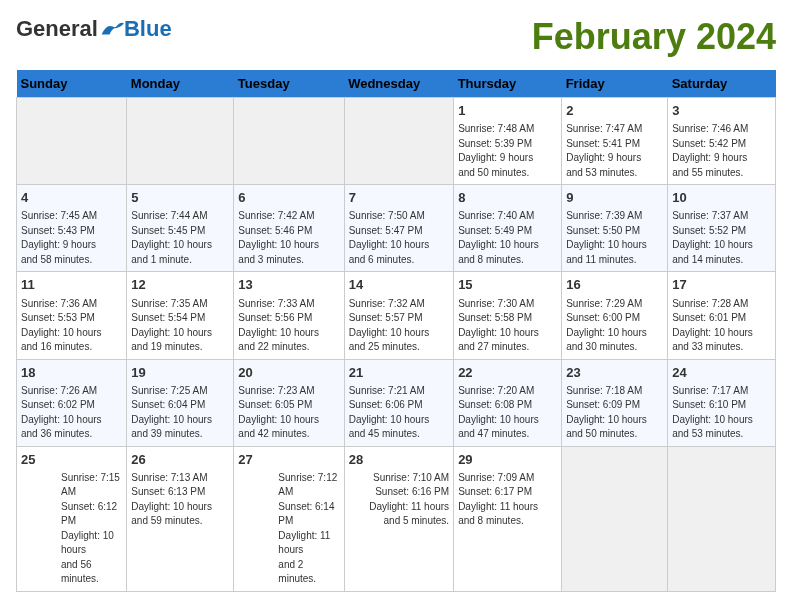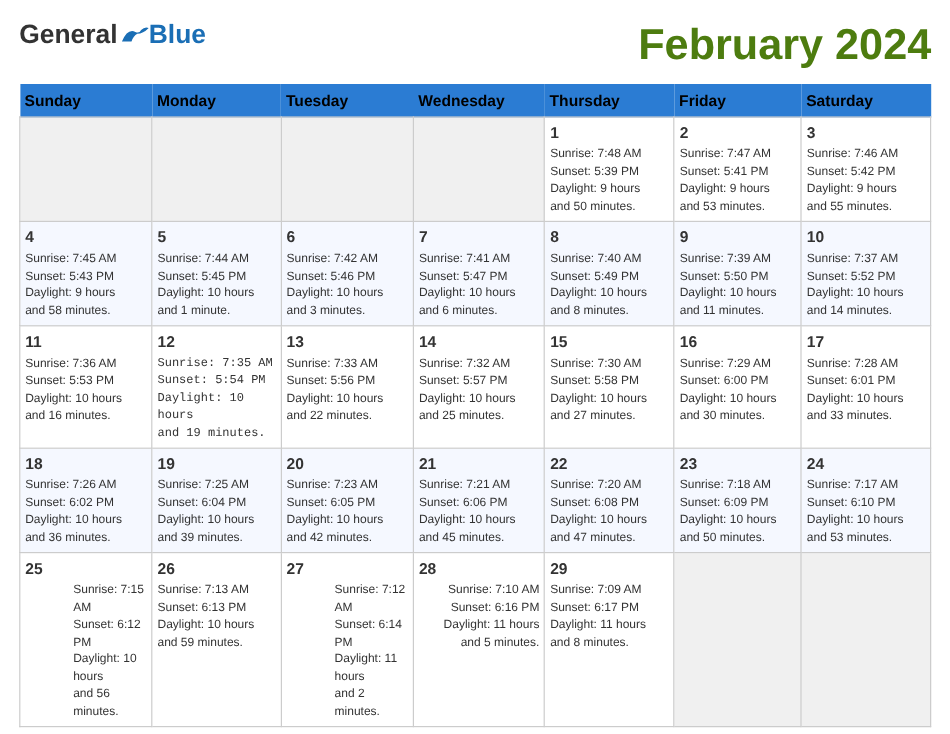--- a/index.html
+++ b/index.html
@@ -170,21 +170,21 @@
         </td>
         <td>
           <span class="day-num">6</span>
           <div class="day-info" style="white-space: pre-line;">Sunrise: 7:42 AM
 Sunset: 5:46 PM
 Daylight: 10 hours
 and 3 minutes.</div>
         </td>
         <td>
           <span class="day-num">7</span>
-          <div class="day-info" style="white-space: pre-line;">Sunrise: 7:41 AM
+          <div class="day-info" style="white-space: pre-line;">Sunrise: 7:50 AM
 Sunset: 5:47 PM
 Daylight: 10 hours
 and 6 minutes.</div>
         </td>
         <td>
           <span class="day-num">8</span>
           <div class="day-info" style="white-space: pre-line;">Sunrise: 7:40 AM
 Sunset: 5:49 PM
 Daylight: 10 hours
 and 8 minutes.</div>
@@ -207,21 +207,21 @@
       <tr>
         <td>
           <span class="day-num">11</span>
           <div class="day-info" style="white-space: pre-line;">Sunrise: 7:36 AM
 Sunset: 5:53 PM
 Daylight: 10 hours
 and 16 minutes.</div>
         </td>
         <td>
           <span class="day-num">12</span>
-          <div class="day-info" style="white-space: pre-line; font-family: Liberation Mono, monospace;">Sunrise: 7:35 AM
+          <div class="day-info" style="white-space: pre-line;">Sunrise: 7:35 AM
 Sunset: 5:54 PM
 Daylight: 10 hours
 and 19 minutes.</div>
         </td>
         <td>
           <span class="day-num">13</span>
           <div class="day-info" style="white-space: pre-line;">Sunrise: 7:33 AM
 Sunset: 5:56 PM
 Daylight: 10 hours
 and 22 minutes.</div>

